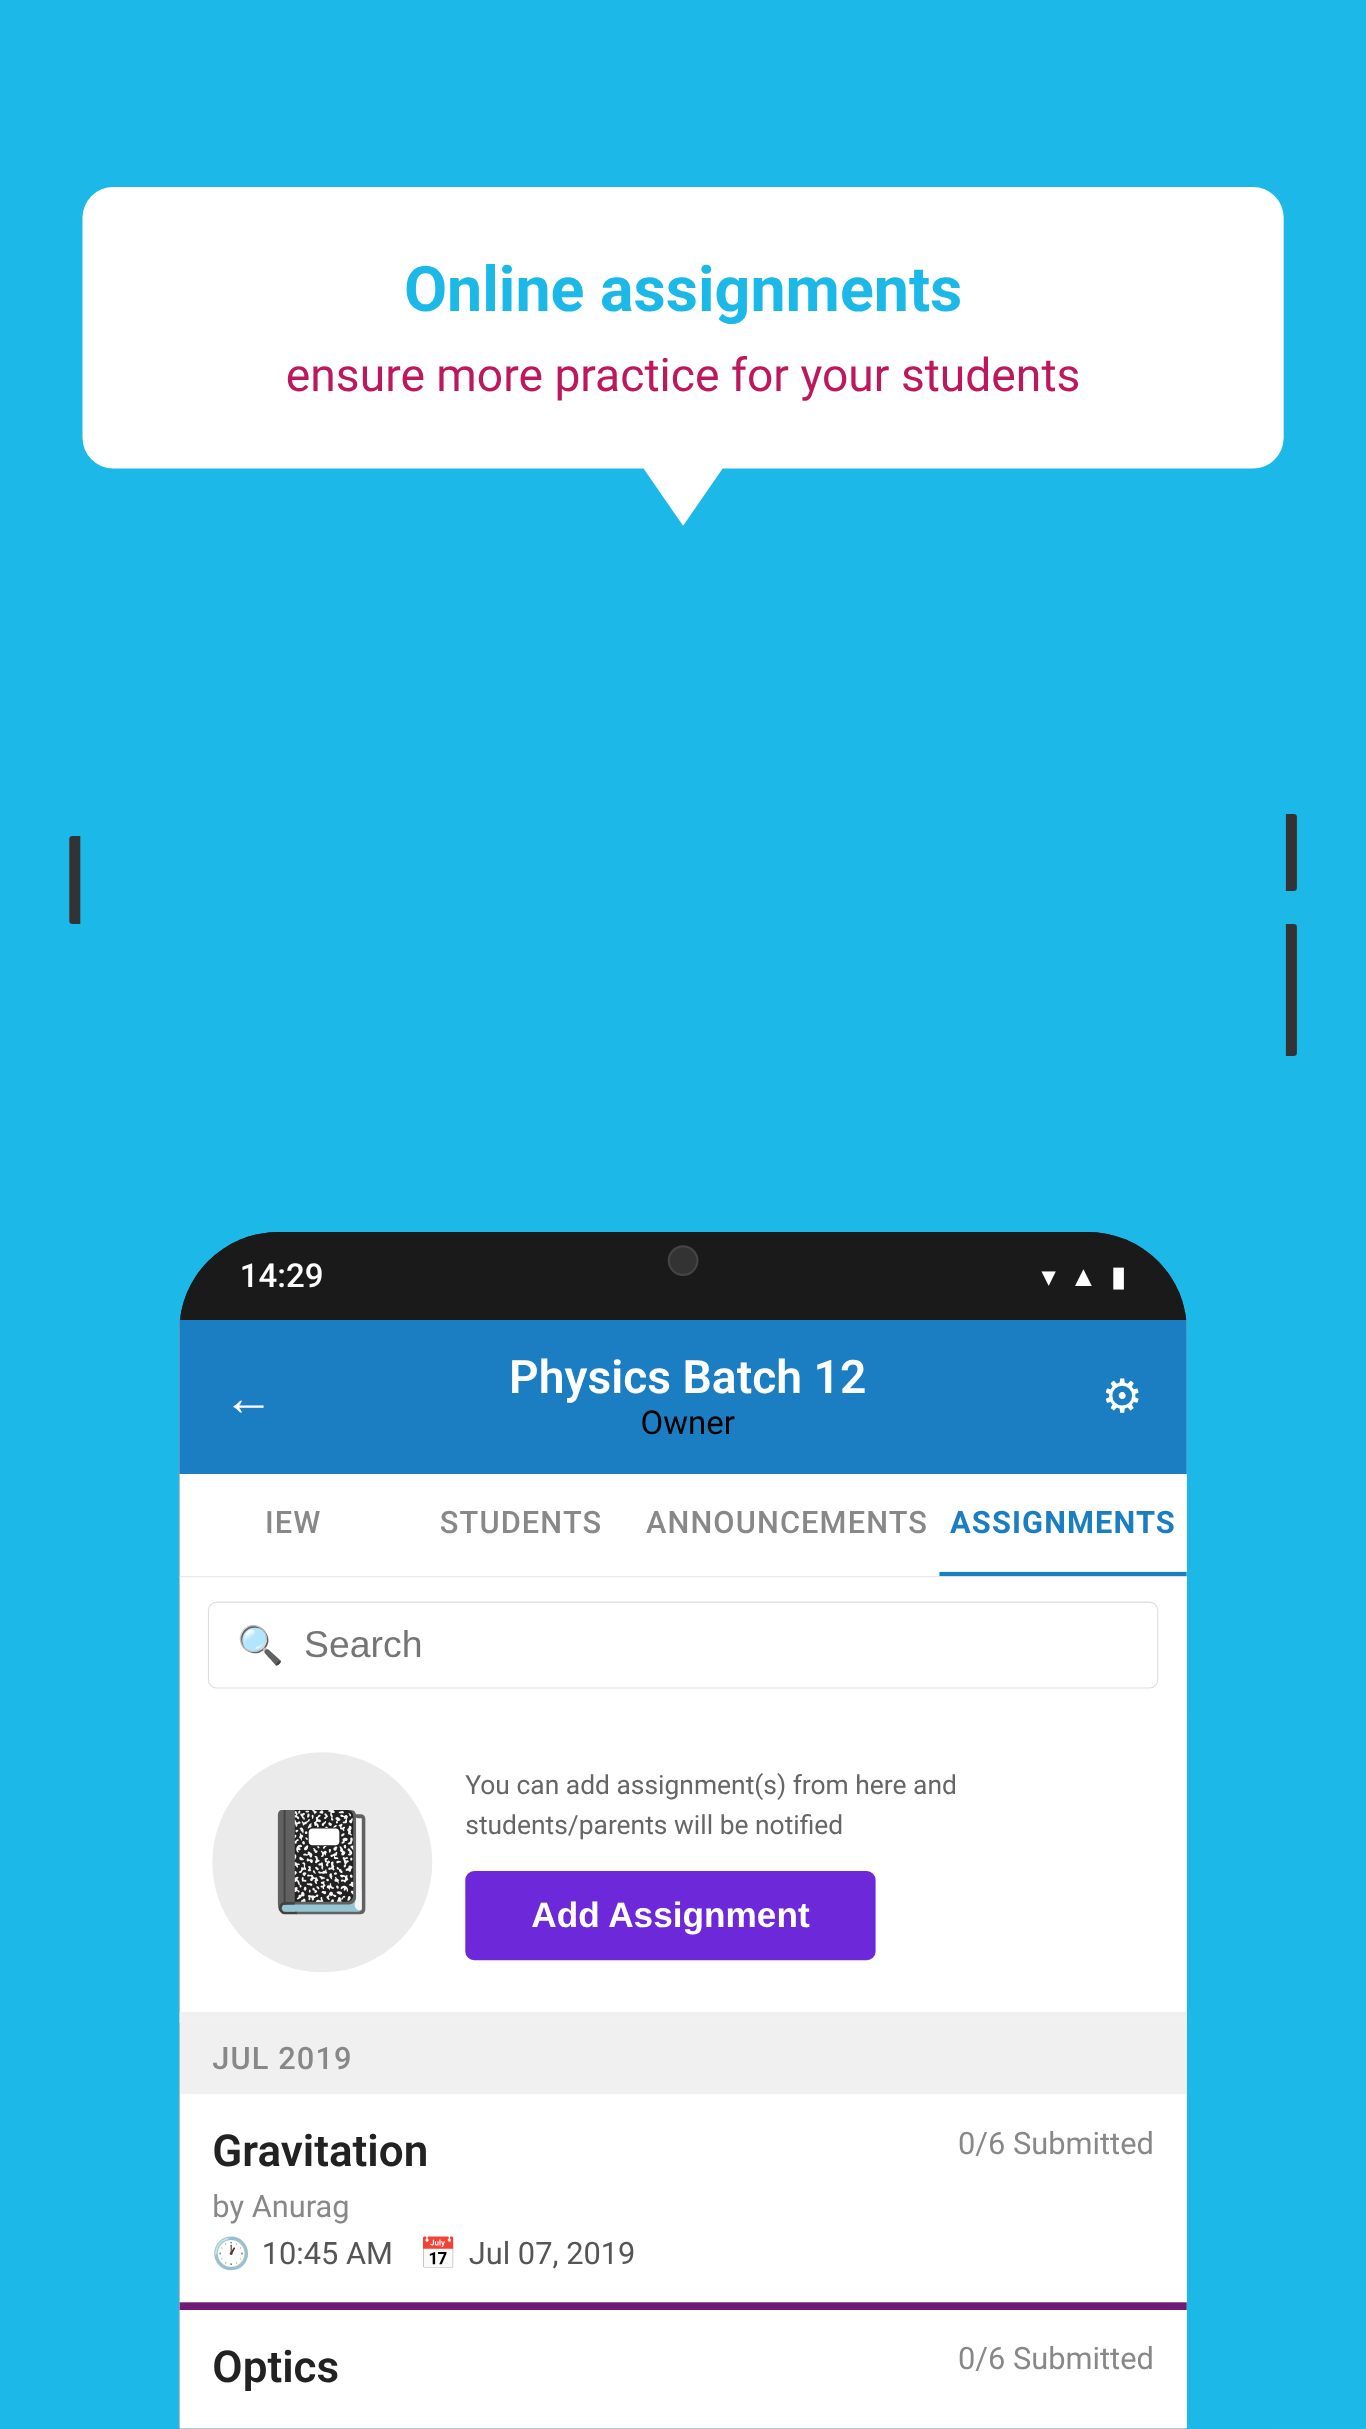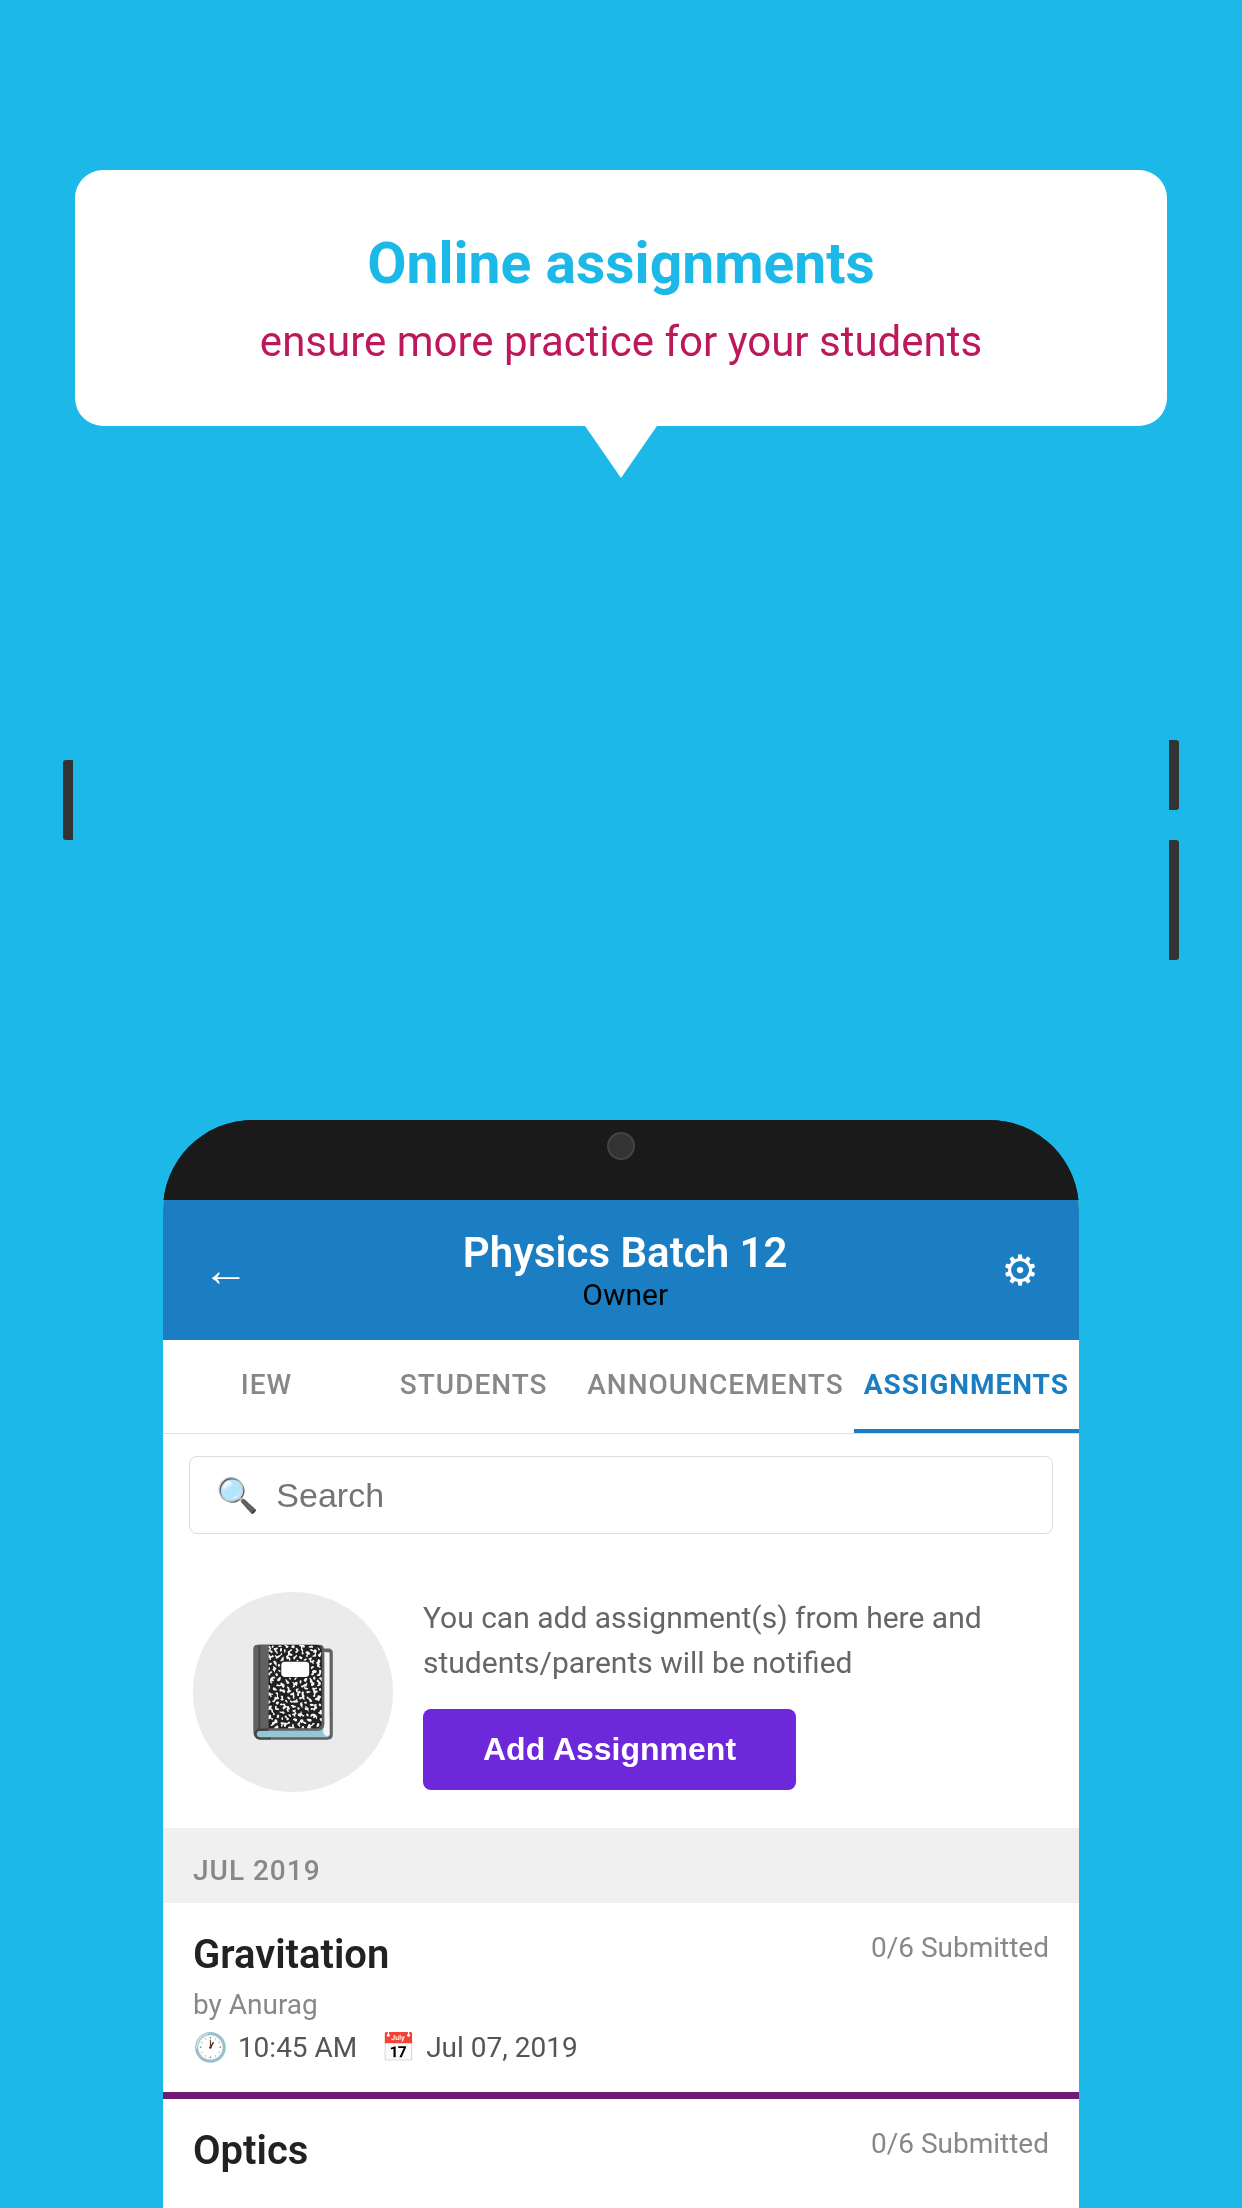--- a/index.html
+++ b/index.html
@@ -221,21 +221,21 @@
       align-items: center;
       justify-content: center;
     }
     .notebook-icon {
       font-size: 90px;
     }
     .promo-content {
       flex: 1;
     }
     .promo-text {
-      font-size: 30px;
+      font-size: 24px;
       color: #666;
       line-height: 1.5;
       margin-bottom: 24px;
     }
     .add-assignment-btn {
       background: #6d28d9;
       color: white;
       border: none;
       border-radius: 8px;
       padding: 22px 60px;
@@ -347,20 +347,28 @@
 <div class="phone-wrapper">
   <div class="phone-side-left"></div>
   <div class="phone-side-right"></div>
   <div class="phone-side-right2"></div>
 
   <div class="phone-frame">
 
     <div class="phone-notch-area">
       <div class="phone-notch">
         <div class="phone-camera"></div>
+      </div>
+      <div class="status-bar">
+        <span class="status-time">14:29</span>
+        <div class="status-icons">
+          <span class="status-icon">▾</span>
+          <span class="status-icon">▲</span>
+          <span class="status-icon">▮</span>
+        </div>
       </div>
     </div>
 
     <div class="phone-screen">
 
       <div class="app-header">
         <span class="header-back">←</span>
         <div class="header-title-group">
           <div class="header-title">Physics Batch 12</div>
           <div class="header-subtitle">Owner</div>

